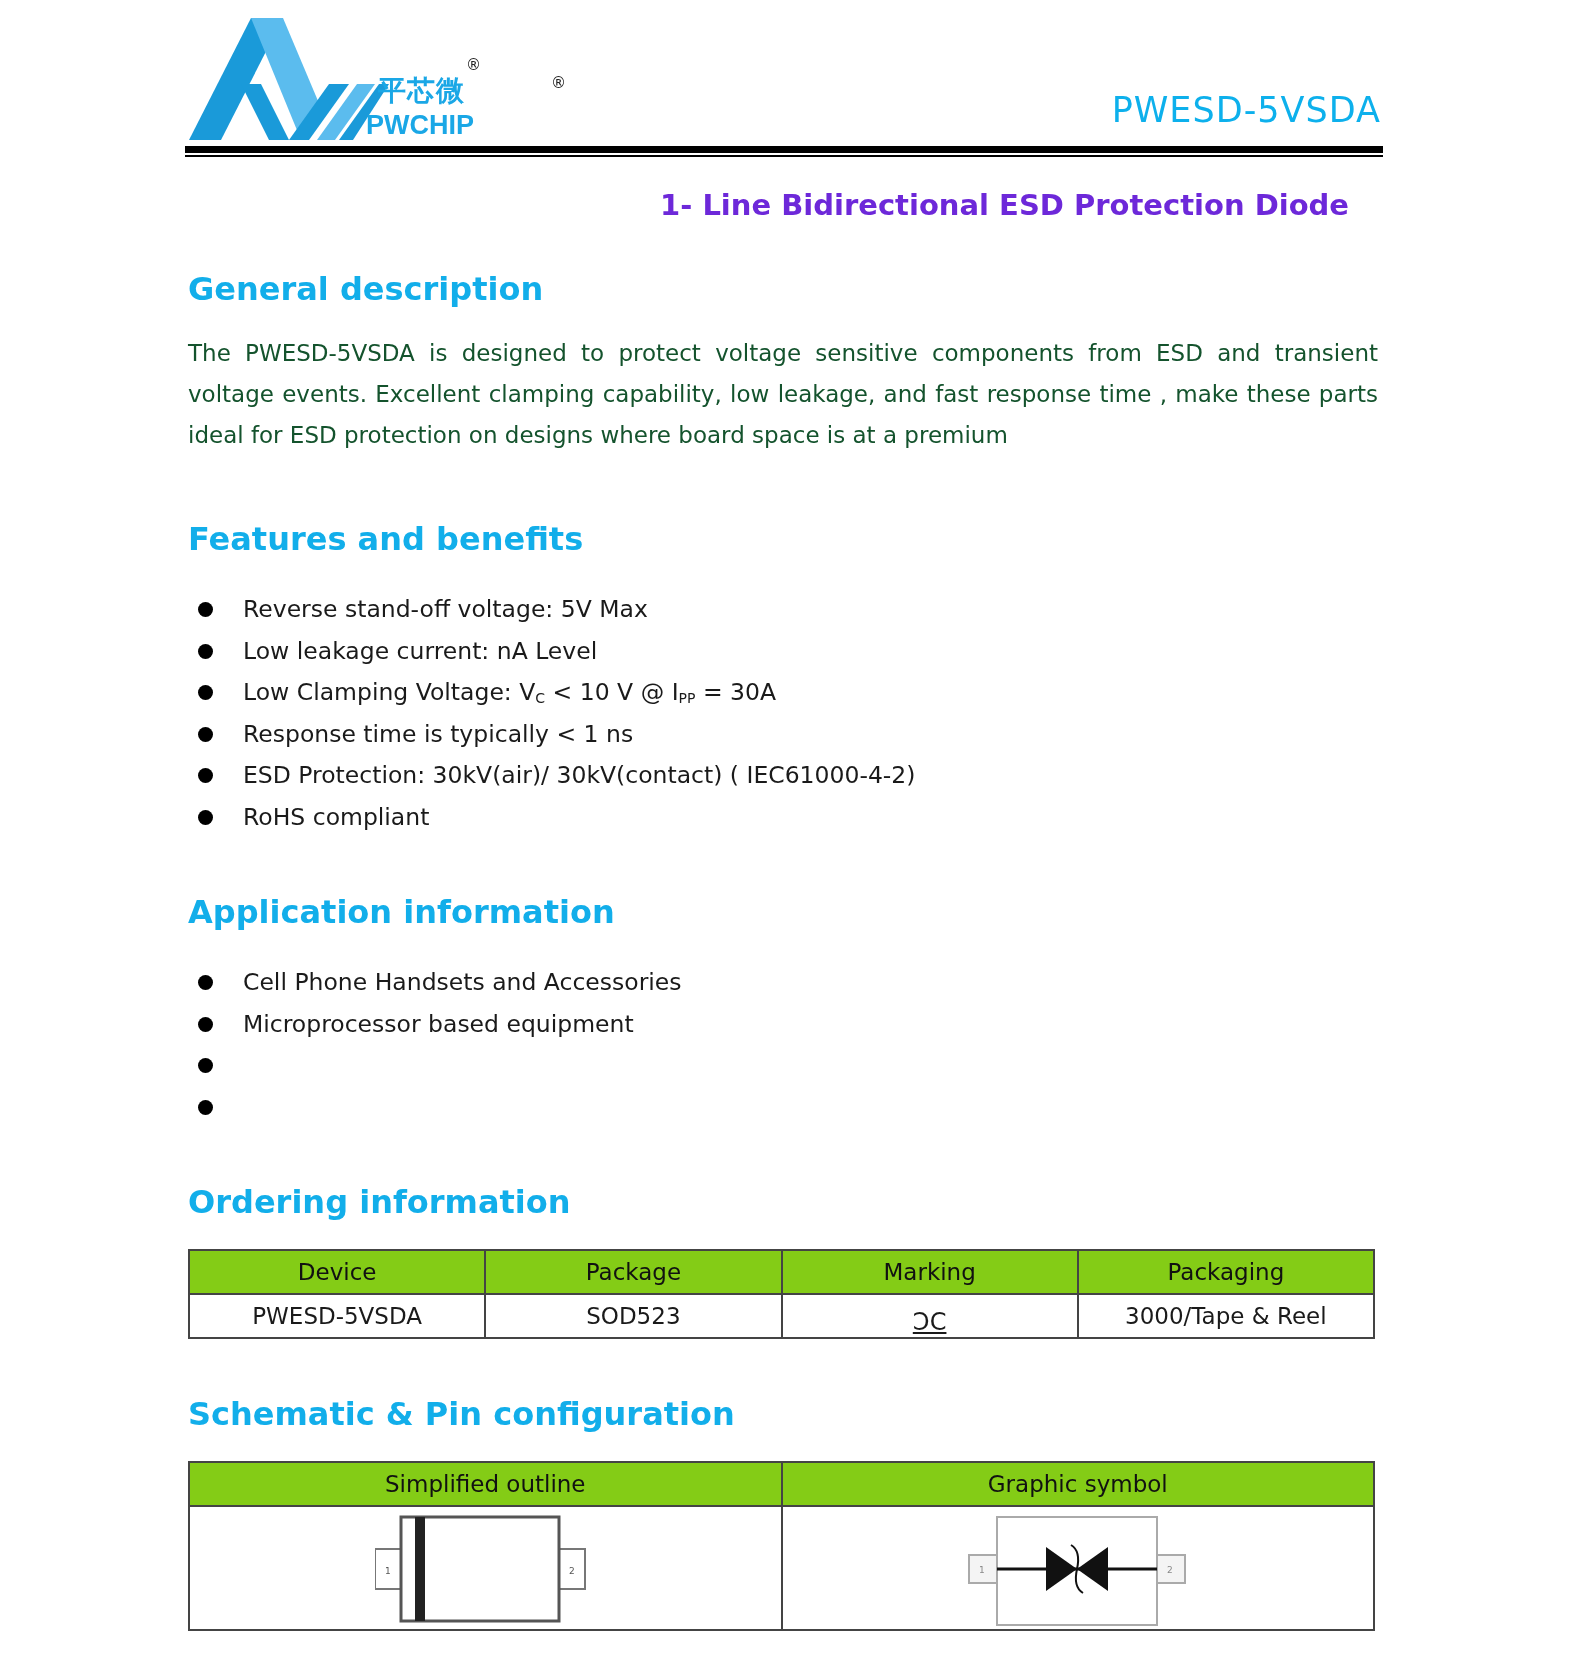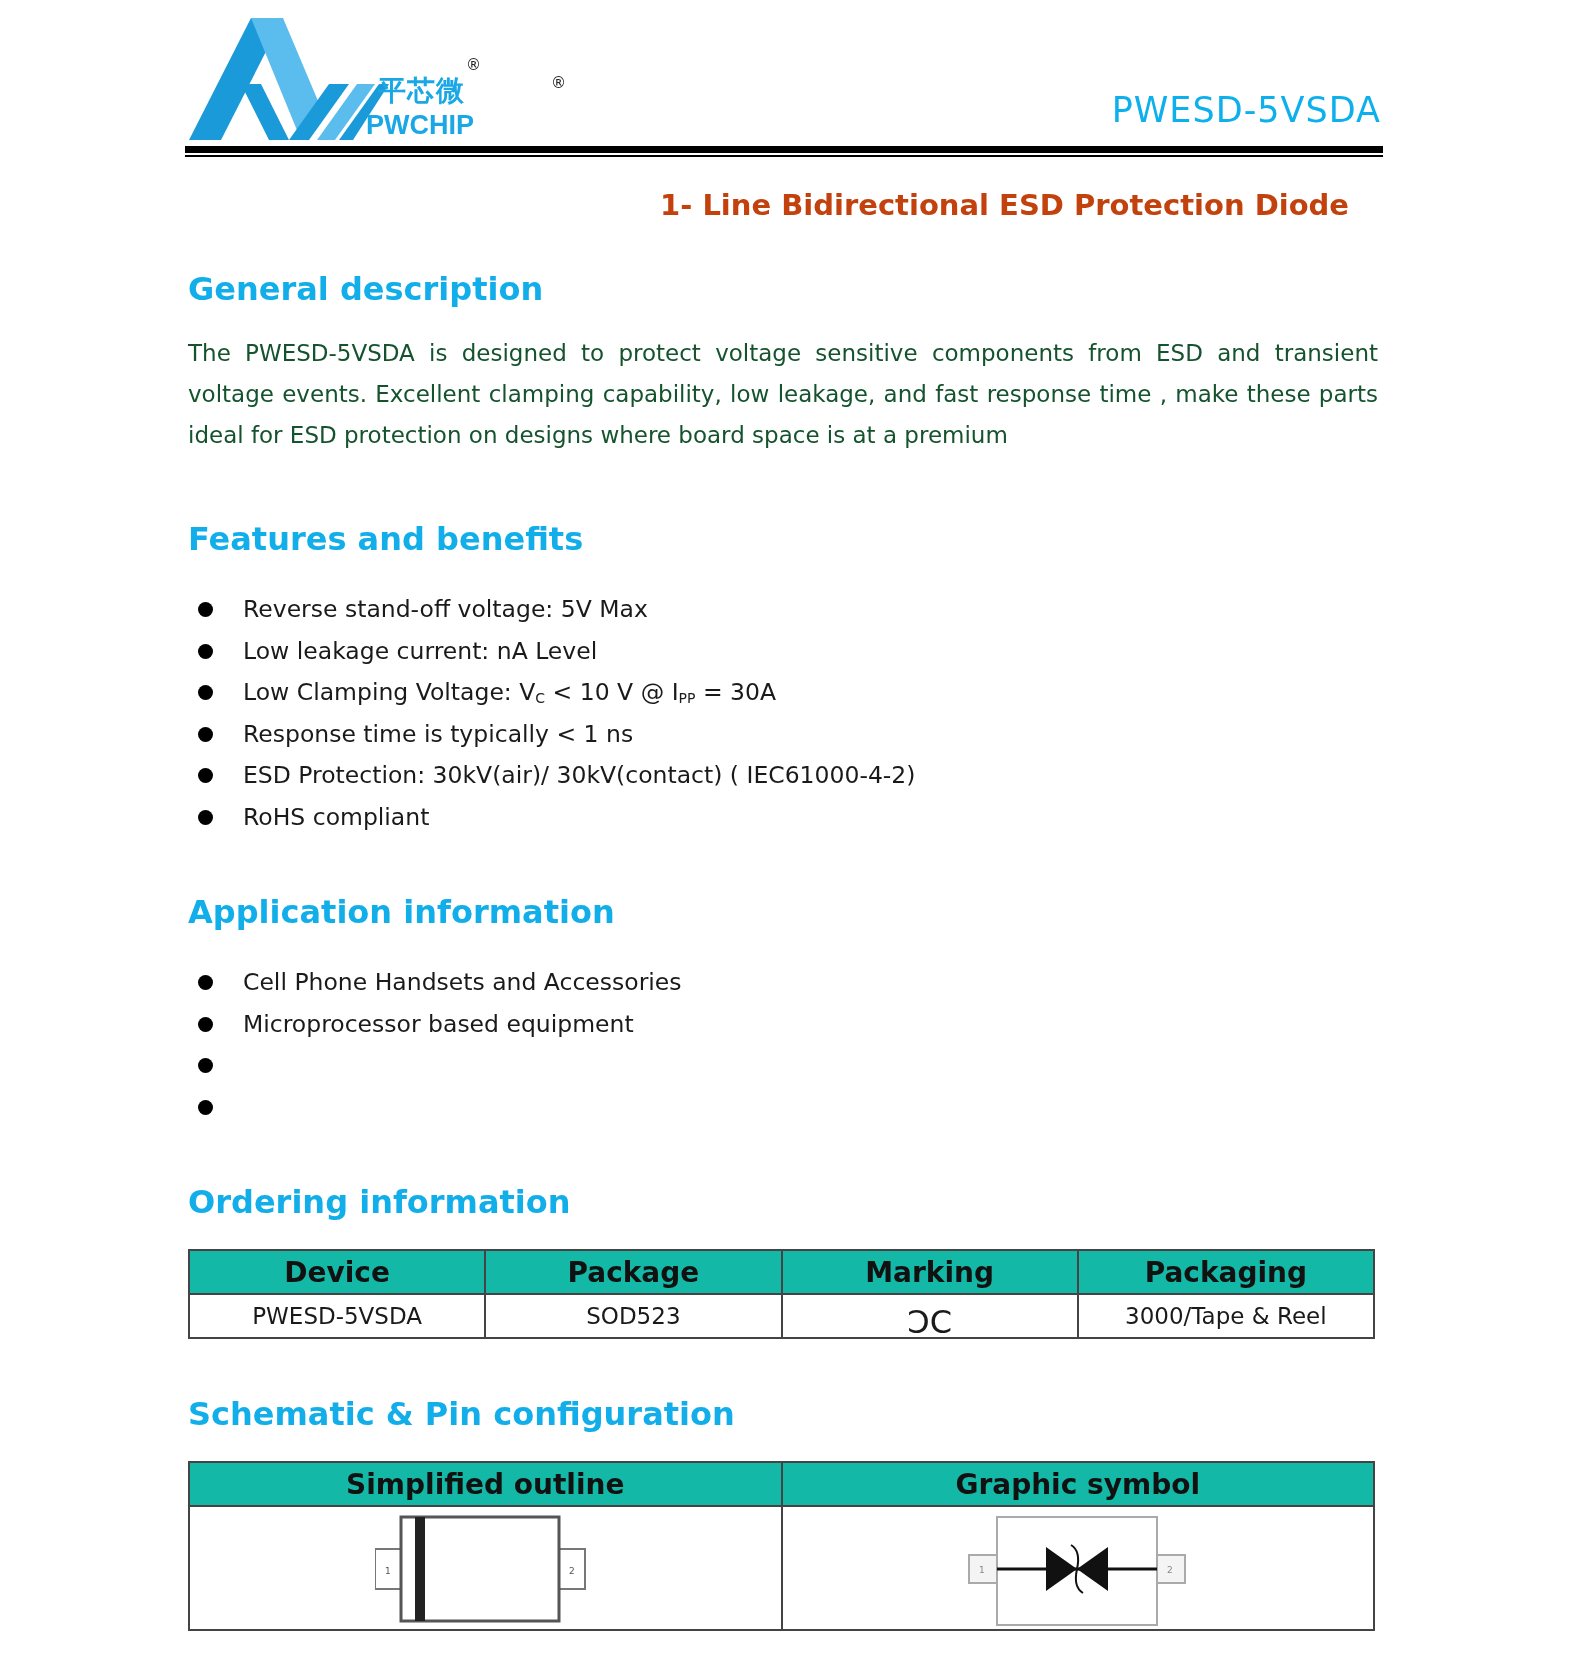--- a/index.html
+++ b/index.html
@@ -16,45 +16,45 @@
              font-family: "Liberation Sans", sans-serif; }
   .reg { position: absolute; font-size: 15px; color: #222; font-family: "DejaVu Sans", sans-serif; }
   .reg1 { left: 362px; top: 56px; }
   .reg2 { left: 466px; top: 56px; }
   .part-title { position: absolute; right: 206px; top: 90px; font-size: 35px; color: #0db0ec;
                 font-family: "DejaVu Sans", sans-serif; letter-spacing: 1px; }
   .rule-thick { position: absolute; left: 185px; width: 1198px; top: 146px; height: 7px; background: #000; }
   .rule-thin { position: absolute; left: 185px; width: 1198px; top: 155px; height: 2px; background: #000; }
 
   .subtitle { position: absolute; right: 238px; top: 188px; font-size: 29px; font-weight: bold;
-              font-family: "DejaVu Sans", sans-serif; color: #c2410c; }
+              font-family: "DejaVu Sans", sans-serif; color: #6d28d9; }
 
   .section-title { position: absolute; left: 188px; font-size: 32px; color: #12aeea; font-weight: bold;
                    font-family: "DejaVu Sans", sans-serif; }
 
   .para { position: absolute; left: 188px; width: 1190px; top: 333px; font-size: 23px; line-height: 41px;
           text-align: justify; color: #14532d; font-family: "DejaVu Sans", sans-serif; }
 
   .bullets { position: absolute; left: 188px; margin: 7px; padding: 0; list-style: none;
              font-size: 23.5px; font-family: "DejaVu Sans", sans-serif; color: #1a1a1a; }
   .bullets li { position: relative; height: 41.5px; line-height: 41.5px; padding-left: 48px; }
   .bullets li .dot { position: absolute; left: 3px; top: 13px; width: 15px; height: 15px;
                      border-radius: 50%; background: #000; }
   .sub { font-size: 14px; vertical-align: -3px; }
 
   table.grid { position: absolute; left: 188px; width: 1187px; border-collapse: collapse;
                font-family: "DejaVu Sans", sans-serif; }
   table.grid th, table.grid td { border: 2px solid #444; text-align: center; }
-  table.grid th { background: #14b8a6; font-weight: bold; font-size: 28px; color: #111; }
+  table.grid th { background: #84cc16; font-weight: normal; font-size: 23px; color: #111; }
   table.grid td { font-size: 23px; color: #1a1a1a; background: #fff; }
 
   .order { top: 1249px; }
   .order th { height: 40px; }
   .order td { height: 40px; }
-  .marking-val { display: inline-block; transform: translateY(6px); font-size: 32px; }
+  .marking-val { display: inline-block; transform: translateY(6px); font-size: 24px; text-decoration: underline; }
 
   .schem { top: 1461px; }
   .schem th { height: 40px; }
   .schem td { height: 122px; padding: 0; }
   .schem svg { display: block; margin: 0 auto; }
 </style>
 </head>
 <body>
 
 <div class="page">

